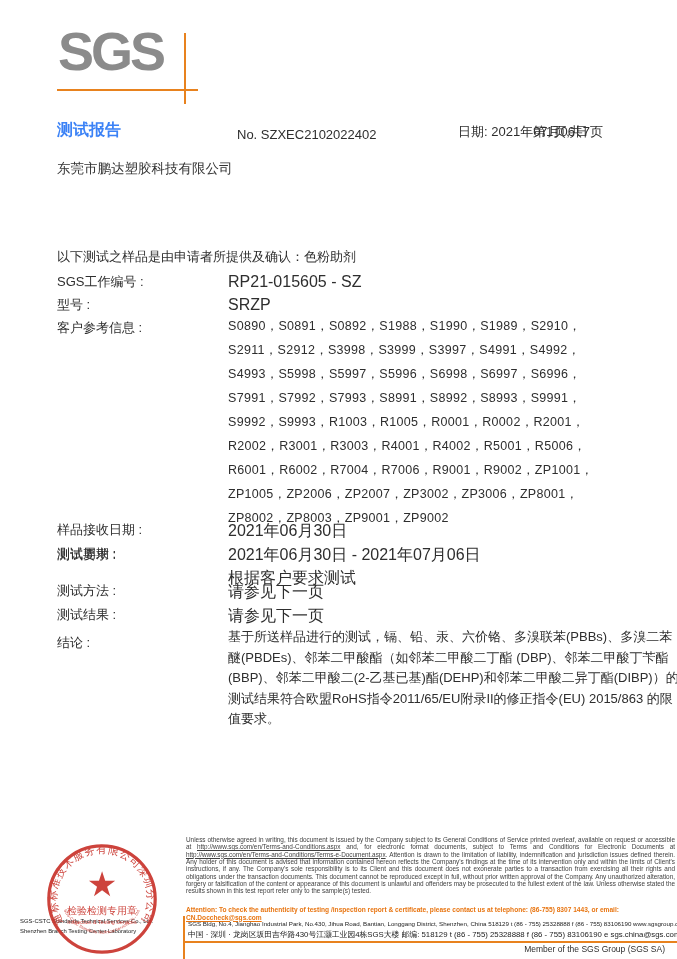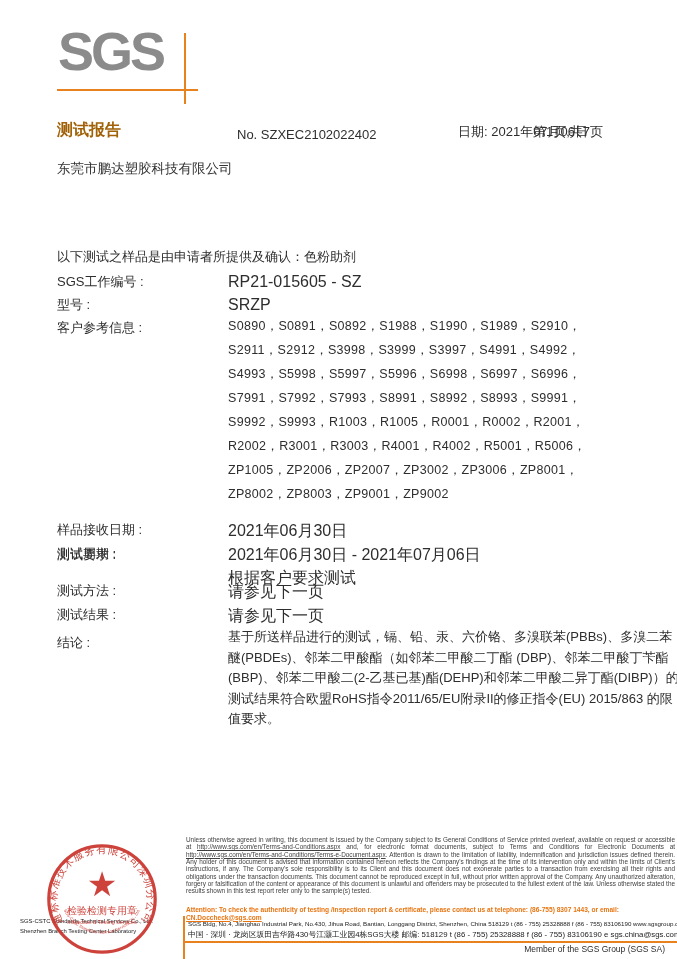--- a/index.html
+++ b/index.html
@@ -9,21 +9,21 @@
     background:#ffffff; overflow:hidden;
     font-family:"Liberation Sans", sans-serif; color:#2e2e2e;
   }
   .abs { position:absolute; }
   
   .logo-text { left:58px; top:24px; font-size:54px; font-weight:bold;
     color:#8b8b8b; letter-spacing:-3px; line-height:1; }
   .logo-hline { left:57px; top:89px; width:141px; height:2px; background:#e8821e; }
   .logo-vline { left:184px; top:33px; width:2px; height:71px; background:#e8821e; }
   
-  .report-title { left:57px; top:120px; font-size:16px; font-weight:bold; color:#a16207; }
+  .report-title { left:57px; top:120px; font-size:16px; font-weight:bold; color:#3b82f6; }
   .report-no { left:237px; top:127px; font-size:13px;text-align:center; }
   .report-date { left:438px; top:123px; font-size:13px;margin-left:20px; }
   .report-page { left:533px; top:123px; font-size:13px; }
   
   .applicant-name { left:57px; top:160px; font-size:13.5px; color:#333; }
   .applicant-addr { left:57px; top:185px; font-size:13.5px; color:#333; }
   .sample-statement { left:57px; top:248px; font-size:13px; }
   
   .label-col { position:absolute; left:57px; font-size:13px; }
   .value-col { position:absolute; left:228px; font-size:16px; }
@@ -68,20 +68,21 @@
   <span class="value-col" style="top:296px">SRZP</span>
 
   <span class="label-col" style="top:319px">客户参考信息 :</span>
   <div class="abs codes">
     <div>S0890，S0891，S0892，S1988，S1990，S1989，S2910，</div>
     <div>S2911，S2912，S3998，S3999，S3997，S4991，S4992，</div>
     <div>S4993，S5998，S5997，S5996，S6998，S6997，S6996，</div>
     <div>S7991，S7992，S7993，S8991，S8992，S8993，S9991，</div>
     <div>S9992，S9993，R1003，R1005，R0001，R0002，R2001，</div>
     <div>R2002，R3001，R3003，R4001，R4002，R5001，R5006，</div>
+    <div>R6001，R6002，R7004，R7006，R9001，R9002，ZP1001，</div>
     <div>ZP1005，ZP2006，ZP2007，ZP3002，ZP3006，ZP8001，</div>
     <div>ZP8002，ZP8003，ZP9001，ZP9002</div>
   </div>
 
   <span class="label-col" style="top:521px">样品接收日期 :</span>
   <span class="value-col" style="top:521px">2021年06月30日</span>
   <span class="label-col" style="top:545px">测试周期 :</span>
   <span class="value-col" style="top:545px">2021年06月30日 - 2021年07月06日</span>
   <span class="label-col" style="top:546px">测试要求 :</span>
   <span class="value-col" style="top:568px">根据客户要求测试</span>

